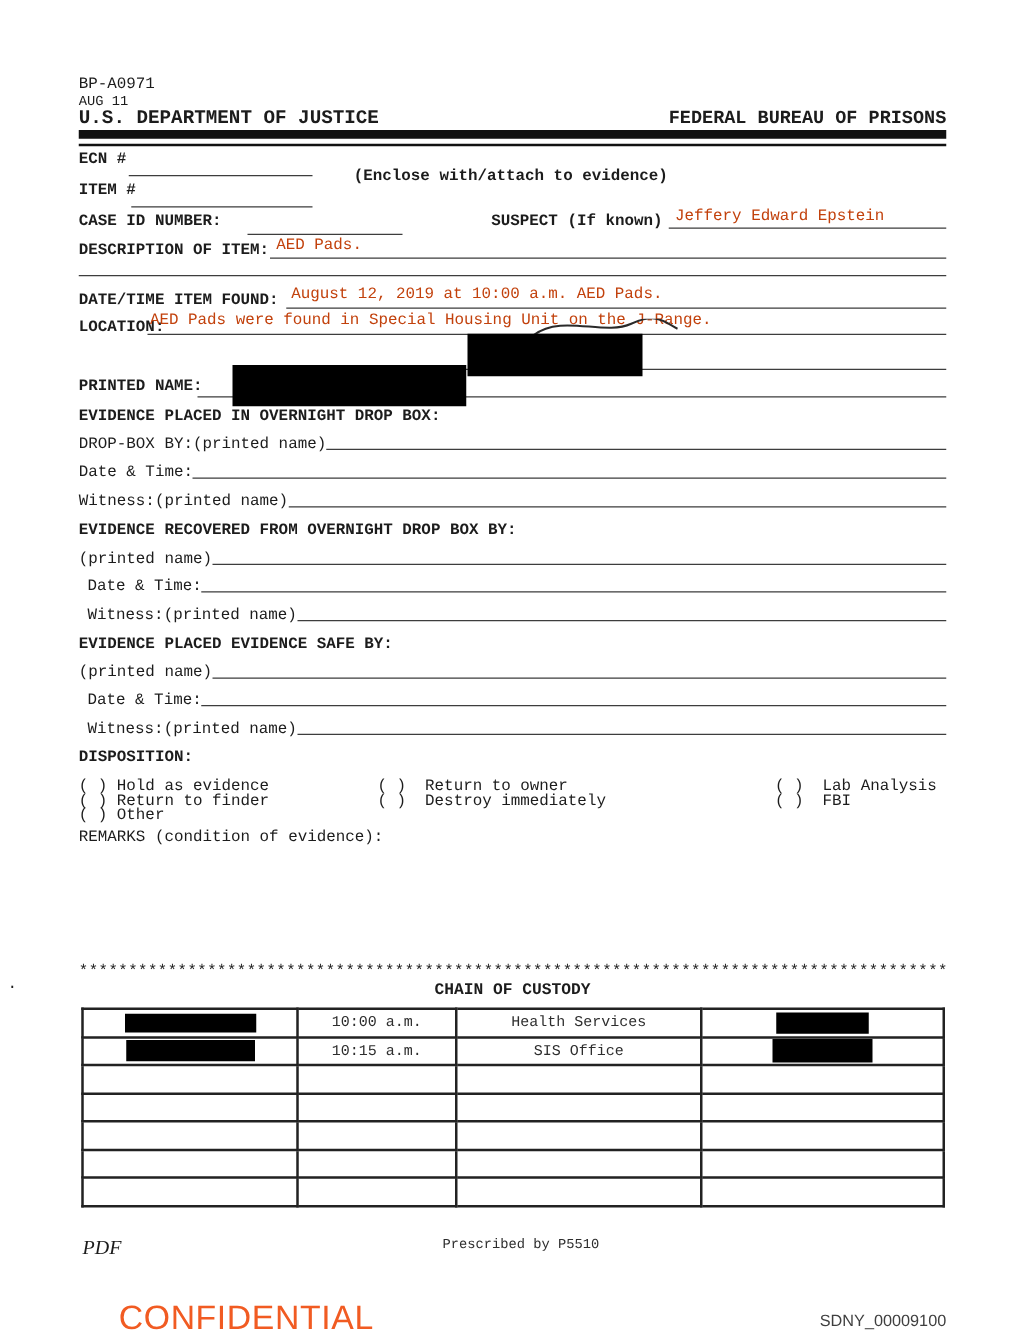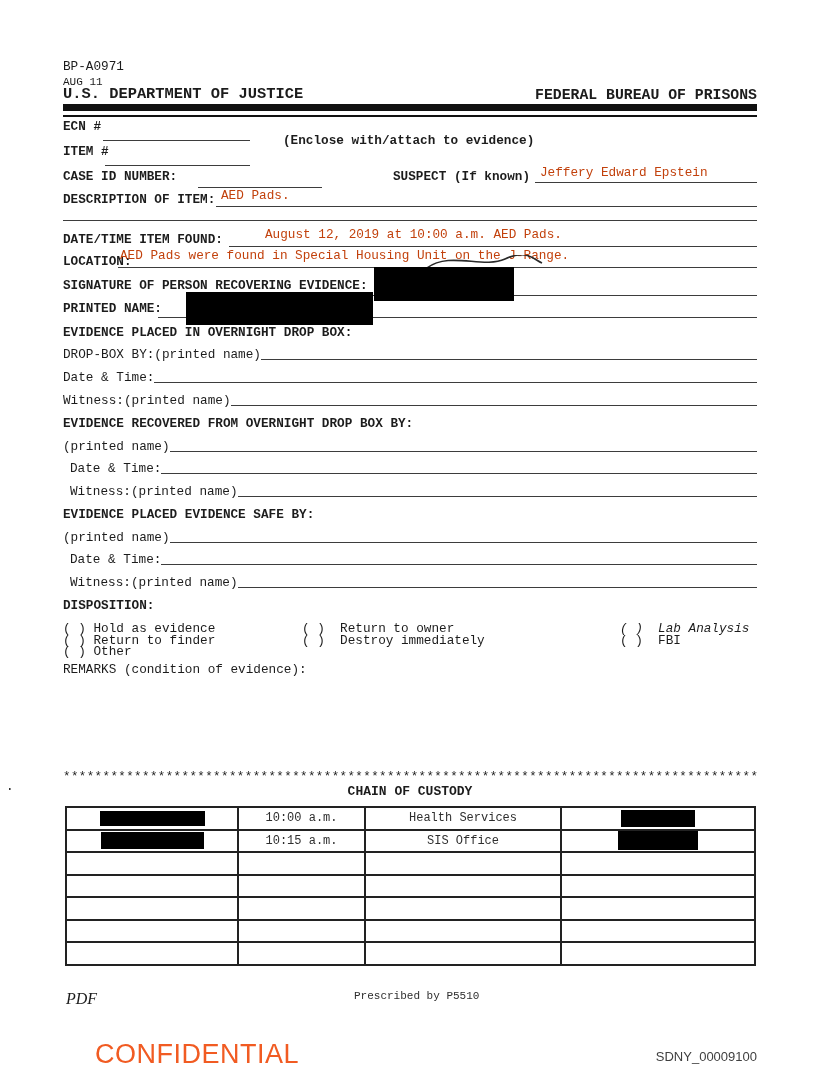--- a/index.html
+++ b/index.html
@@ -51,28 +51,27 @@
   <div class="abs fs b" style="left:393px;top:170px;">SUSPECT (If known)</div>
   <div class="abs fs val" style="left:540px;top:166px;">Jeffery Edward Epstein</div>
   <div class="rule" style="left:535px;top:182px;width:222px;"></div>
 
   <div class="abs fs b" style="left:63px;top:193px;">DESCRIPTION OF ITEM:</div>
   <div class="abs fs val" style="left:221px;top:189px;">AED Pads.</div>
   <div class="rule" style="left:216px;top:206px;width:541px;"></div>
   <div class="rule" style="left:63px;top:220px;width:694px;"></div>
 
   <div class="abs fs b" style="left:63px;top:233px;">DATE/TIME ITEM FOUND:</div>
-  <div class="abs fs val" style="left:233px;top:228px;margin-left:32px;">August 12, 2019 at 10:00 a.m. AED Pads.</div>
+  <div class="abs fs val" style="left:233px;top:228px;">August 12, 2019 at 10:00 a.m. AED Pads.</div>
   <div class="rule" style="left:229px;top:246px;width:528px;"></div>
 
   <div class="abs fs b" style="left:63px;top:255px;">LOCATION:</div>
   <div class="abs fs val" style="left:120px;top:249px;">AED Pads were found in Special Housing Unit on the J-Range.</div>
   <div class="rule" style="left:118px;top:267px;width:639px;"></div>
 
-  <div class="abs fs b" style="left:63px;top:279px;">SIGNATURE OF PERSON RECOVERING EVIDENCE:</div>
   <div class="rule" style="left:372px;top:295px;width:385px;"></div>
   <svg class="abs" style="left:425px;top:255px;" width="120" height="16" viewBox="0 0 120 16">
     <path d="M2,13 C 25,-4 58,14 80,4 S 108,4 117,8" fill="none" stroke="#2a2a2a" stroke-width="1.6"></path>
   </svg>
   <div class="redact" style="left:374px;top:267px;width:140px;height:34px;"></div>
 
   <div class="abs fs b" style="left:63px;top:302px;">PRINTED NAME:</div>
   <div class="rule" style="left:158px;top:317px;width:599px;"></div>
   <div class="redact" style="left:186px;top:292px;width:187px;height:33px;"></div>
 
@@ -117,21 +116,21 @@
     <span>Witness:(printed name)</span>
       <span class="fl"></span>
   </div>
 
   <div class="abs fs b" style="left:63px;top:599px;">DISPOSITION:</div>
   <div class="abs fs pre" style="left:63px;top:622px;">( ) Hold as evidence</div>
   <div class="abs fs pre" style="left:63px;top:634px;">( ) Return to finder</div>
   <div class="abs fs pre" style="left:63px;top:645px;">( ) Other</div>
   <div class="abs fs pre" style="left:302px;top:622px;">( )  Return to owner</div>
   <div class="abs fs pre" style="left:302px;top:634px;">( )  Destroy immediately</div>
-  <div class="abs fs pre" style="left:620px;top:622px;font-style:italic;">( )  Lab Analysis</div>
+  <div class="abs fs pre" style="left:620px;top:622px;">( )  Lab Analysis</div>
   <div class="abs fs pre" style="left:620px;top:634px;">( )  FBI</div>
 
   <div class="abs fs" style="left:63px;top:663px;">REMARKS (condition of evidence):</div>
 
   <div class="abs fs" style="left:6px;top:780px;">.</div>
 
   <div class="sep" style="top:770px;">**********************************************************************************************</div>
   <div class="center-line b" style="top:784px;font-size:13px;">CHAIN OF CUSTODY</div>
 
   <table class="coc">

